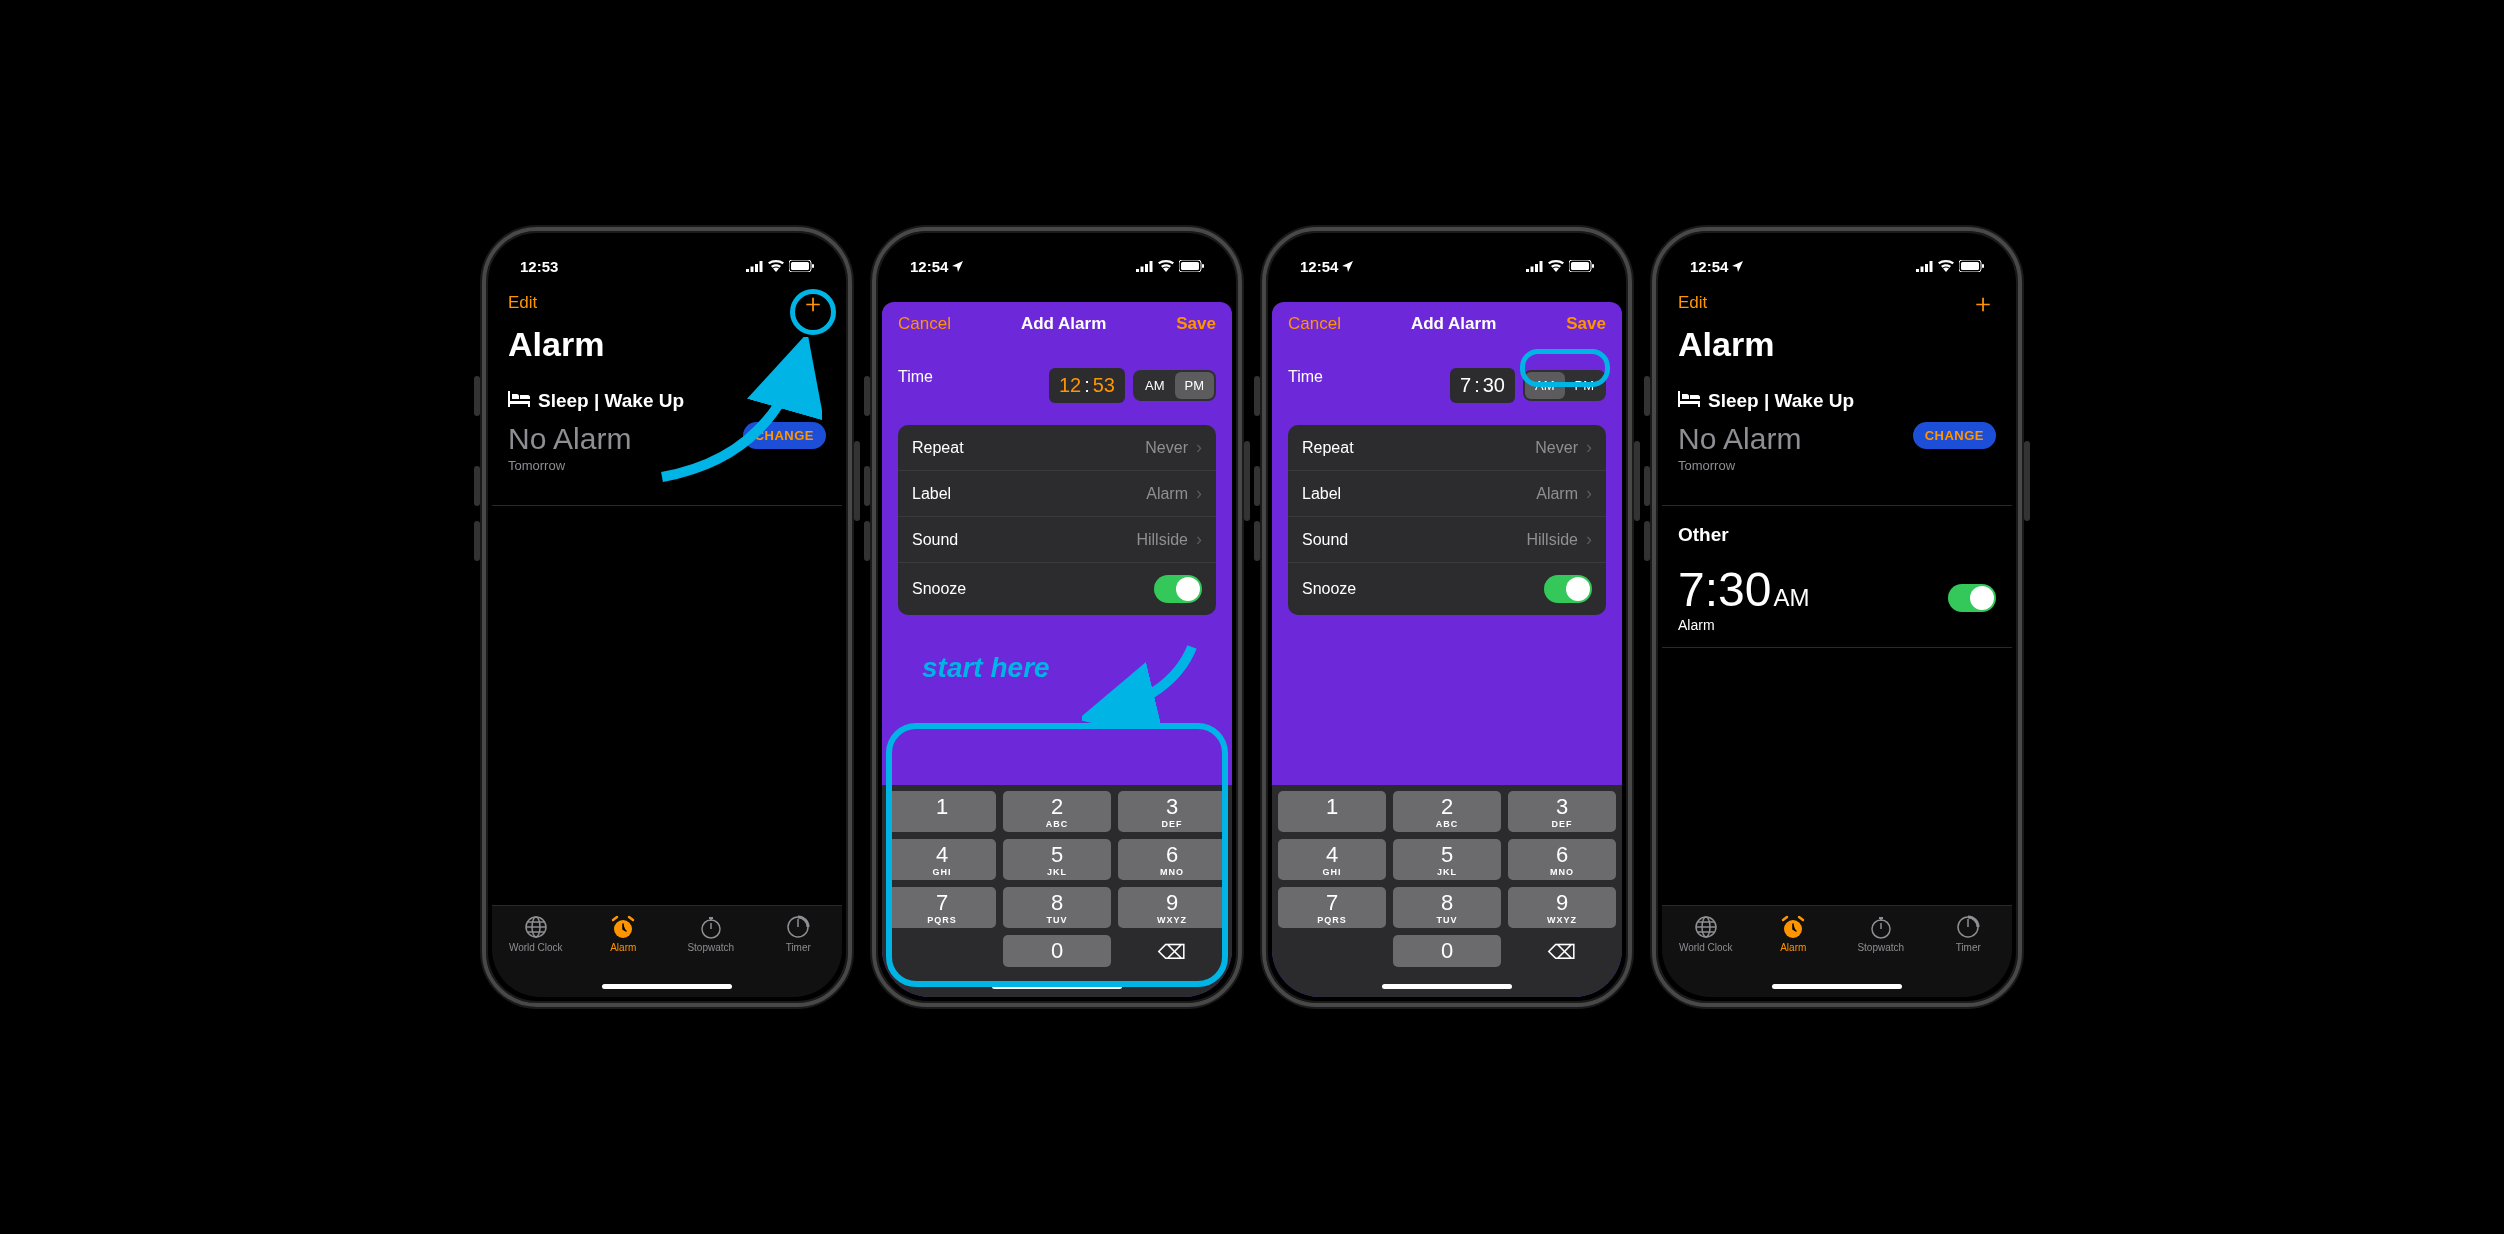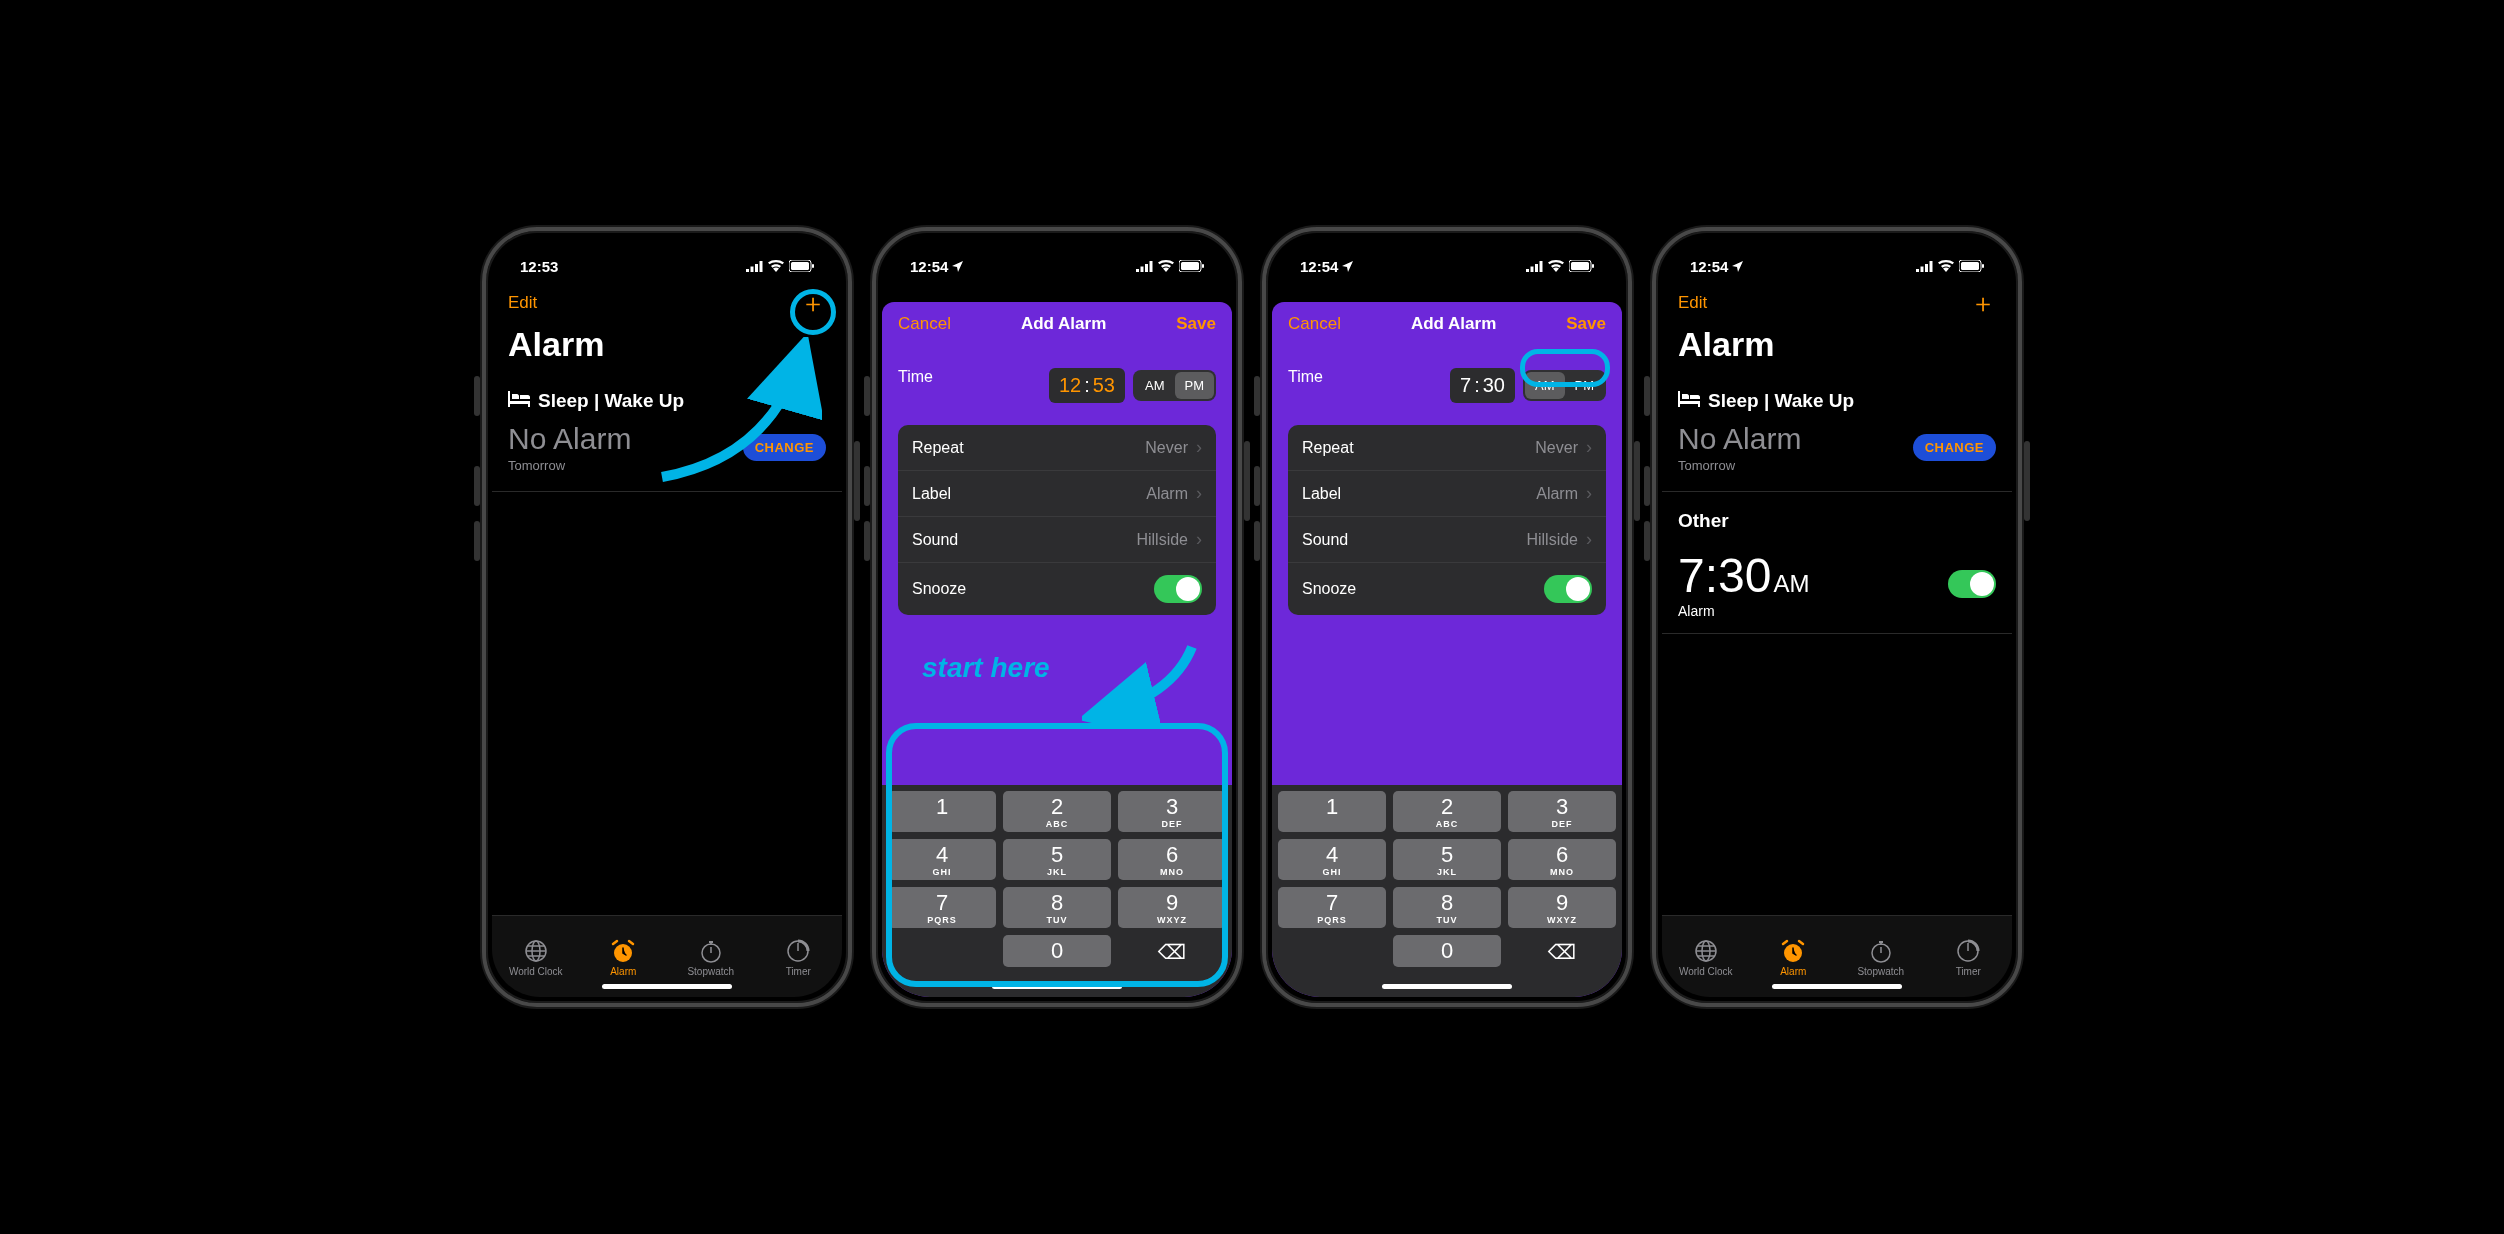--- a/index.html
+++ b/index.html
@@ -44,43 +44,43 @@
   
   .large-title { color: #fff; font-size: 34px; font-weight: 700; padding: 0 16px 8px; }
   
   .section-header {
     display: flex; align-items: center; gap: 8px; color: #fff;
     font-size: 19px; font-weight: 600; padding: 18px 16px 6px;
   }
   .section-sub-header { color: #fff; font-size: 19px; font-weight: 600; padding: 18px 16px 6px; }
   
   .no-alarm-row {
-    display: flex; justify-content: space-between; align-items: center;
-    padding: 4px 16px 18px; border-bottom: 1px solid #2a2a2a;
+    display: flex; justify-content: space-between; align-items: flex-start;
+    padding: 4px 16px 32px; border-bottom: 1px solid #2a2a2a;
   }
   .no-alarm-text { color: #8e8e93; font-size: 30px; font-weight: 300; }
   .no-alarm-sub { color: #8e8e93; font-size: 13px; margin-top: 2px; }
   .change-btn {
     background: #1d4ed8; color: #ff9500; font-size: 13px; font-weight: 600;
     padding: 6px 12px; border-radius: 14px; letter-spacing: 0.5px;
   }
   
   .alarm-row {
     display: flex; justify-content: space-between; align-items: center;
     padding: 10px 16px 14px; border-bottom: 1px solid #2a2a2a;
   }
   .alarm-time-wrap { display: flex; align-items: baseline; }
   .alarm-time { color: #fff; font-size: 48px; font-weight: 300; }
   .alarm-ampm { color: #fff; font-size: 24px; font-weight: 300; margin-left: 2px; }
   .alarm-label { color: #fff; font-size: 14px; }
   
   .tab-bar {
-    position: absolute; bottom: 0; left: 0; right: 0; height: 82px;
+    position: absolute; bottom: 0; left: 0; right: 0; height: 92px;
     background: #111; border-top: 1px solid #2a2a2a;
-    display: flex; justify-content: flex-end; padding-top: 22px;
+    display: flex; justify-content: flex-end; padding-top: 8px;
   }
   .tab { text-align: center; color: #8e8e93; font-size: 10px; flex: 1; }
   .tab.active { color: #ff9500; }
   .tab-icon { font-size: 24px; margin-bottom: 2px; display: flex; justify-content: center; height: 26px; align-items: center; }
   .home-indicator {
     position: absolute; bottom: 8px; left: 50%; transform: translateX(-50%);
     width: 130px; height: 5px; background: #fff; border-radius: 3px;
   }
   
   

